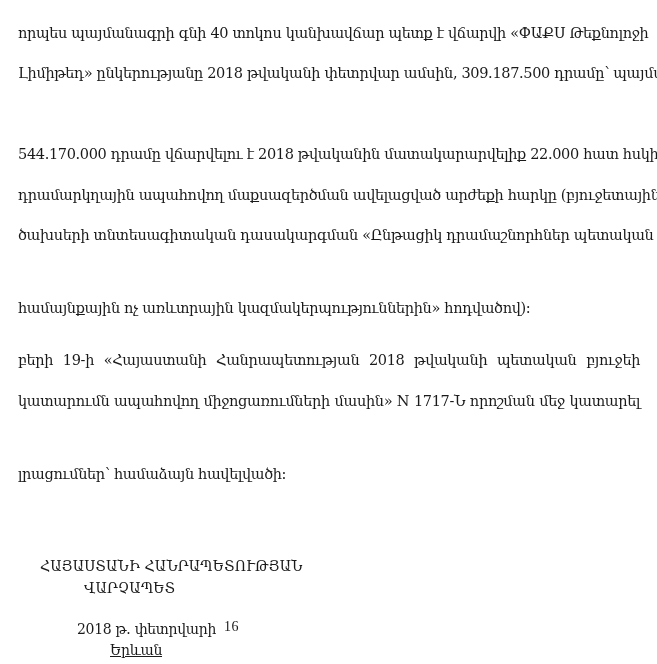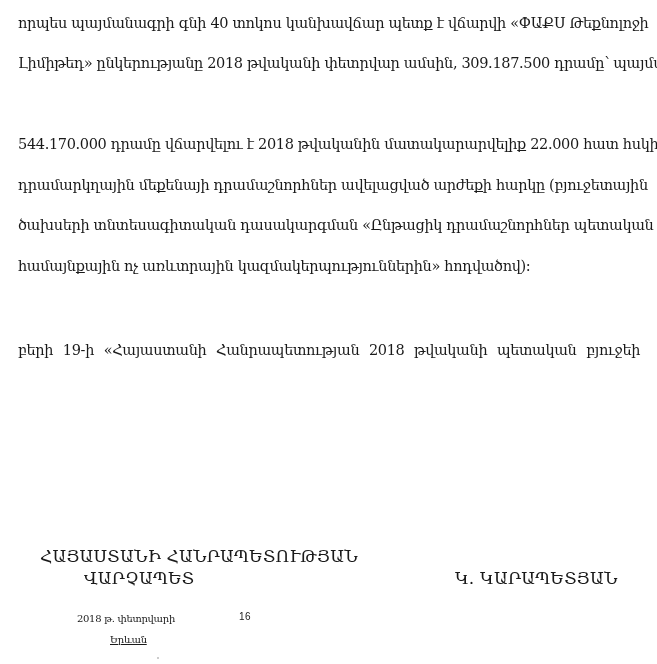--- a/index.html
+++ b/index.html
@@ -10,53 +10,54 @@
     body {
       width: 657px;
       height: 664px;
       position: relative;
       overflow: hidden;
       font-family: "DejaVu Serif", "Liberation Serif", serif;
       color: #1a1a1a;
     }
     .page {
       position: absolute;
-      left: 0; top: 1px;
+      left: 0; top: 11px;
       width: 657px;
       height: 552px;
       border-radius: 17px;
     }
     .line {
       position: absolute;
       left: 18px;
       width: 622px;
       font-size: 14.5px;
       line-height: 20px;
       white-space: nowrap;
       text-align: justify;
       text-align-last: justify;
       letter-spacing: -0.35px;
     }
     .line.last {
       text-align-last: left;
+      margin-top: 32px;
     }
     .line.indent {
       left: 80px;
       width: 560px;
     }
     .sig {
       position: absolute;
-      font-size: 17px;
+      font-size: 14px;
       line-height: 18px;
       white-space: nowrap;
       letter-spacing: 0.2px;
     }
     .small {
       position: absolute;
-      font-size: 10px;
+      font-size: 14px;
       line-height: 18px;
       white-space: nowrap;
       letter-spacing: -0.3px;
     }
     .dot {
       position: absolute;
       left: 157px;
       top: 656px;
       width: 2px;
       height: 2px;
@@ -65,28 +66,29 @@
     }
   </style>
 </head>
 <body>
 
 <div class="page">
 
   <div class="line" style="top:12px">որպես պայմանագրի գնի 40 տոկոս կանխավճար պետք է վճարվի «ՓԱՔՍ Թեքնոլոջի</div>
   <div class="line" style="top:52px">Լիմիթեդ» ընկերությանը 2018 թվականի փետրվար ամսին, 309.187.500 դրամը՝ պայմա-</div>
   <div class="line" style="top:133px">544.170.000 դրամը վճարվելու է  2018 թվականին մատակարարվելիք 22.000 հատ հսկիչ-</div>
-  <div class="line" style="top:174px">դրամարկղային մեքենայի դրամաշնորհներ ավելացված արժեքի հարկը (բյուջետային</div>
+  <div class="line" style="top:174px">դրամարկղային ապահովող մաքսազերծման ավելացված արժեքի հարկը (բյուջետային</div>
   <div class="line" style="top:214px">ծախսերի տնտեսագիտական դասակարգման «Ընթացիկ դրամաշնորհներ պետական և</div>
   <div class="line last" style="top:255px">համայնքային ոչ առևտրային կազմակերպություններին» հոդվածով):</div>
 
   <div class="line" style="top:339px">բերի 19-ի «Հայաստանի Հանրապետության 2018 թվականի պետական բյուջեի</div>
+  <div class="line" style="top:380px">կատարումն ապահովող միջոցառումների մասին» N 1717-Ն որոշման մեջ կատարել</div>
+  <div class="line last" style="top:421px">լրացումներ՝ համաձայն հավելվածի:</div>
 
   <div class="sig" style="left:40px; top:546px;">ՀԱՅԱՍՏԱՆԻ  ՀԱՆՐԱՊԵՏՈՒԹՅԱՆ</div>
   <div class="sig" style="left:84px; top:568px;">ՎԱՐՉԱՊԵՏ</div>
-  <div class="sig" style="left:455px; top:568px;">Կ. ԿԱՐԱՊԵՏՅԱՆ</div>
 
   <div class="small" style="left:77px; top:609px;">2018 թ. փետրվարի</div>
-  <div class="small" style="left:224px; top:607px; font-family: Liberation Sans, sans-serif; letter-spacing:0.5px;margin-left:15px;">16</div>
+  <div class="small" style="left:224px; top:607px; font-family: Liberation Serif, serif; letter-spacing:0.5px;">16</div>
   <div class="small" style="left:110px; top:630px;text-decoration:underline;">Երևան</div>
 
   <div class="dot"></div>
 </div>
 
 </body></html>

